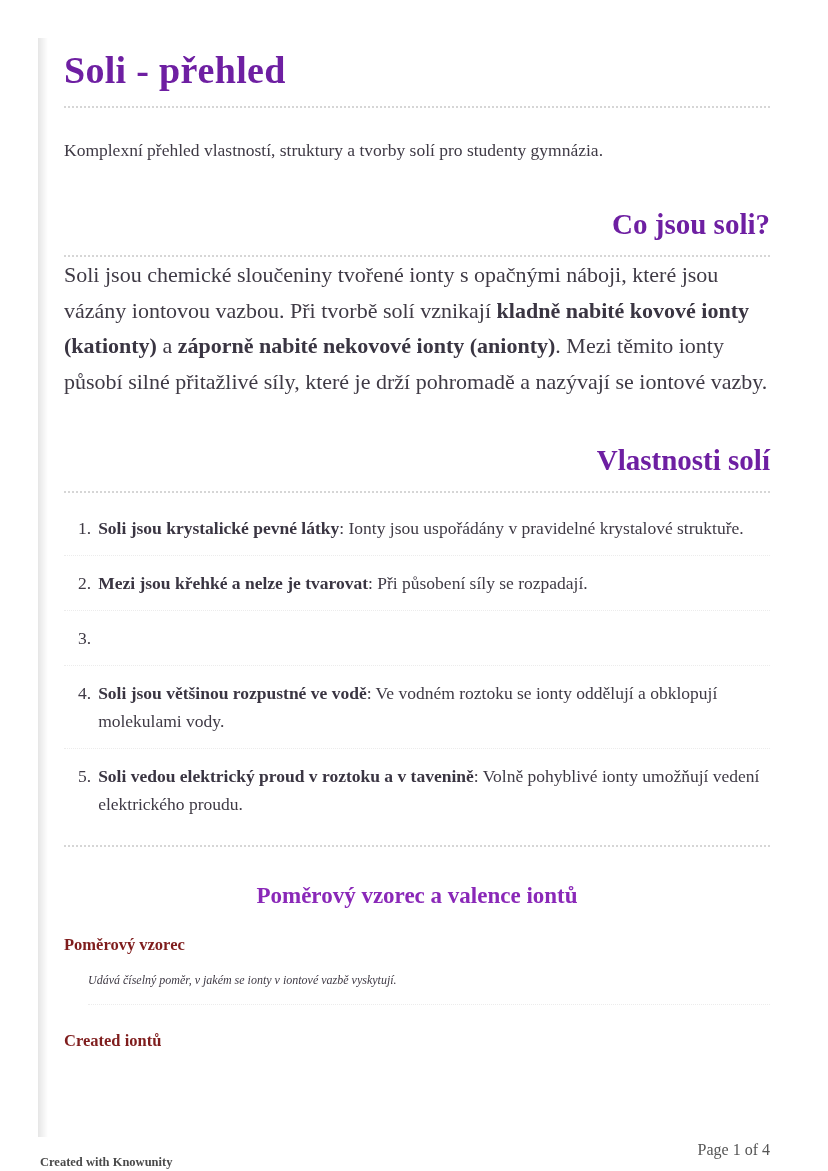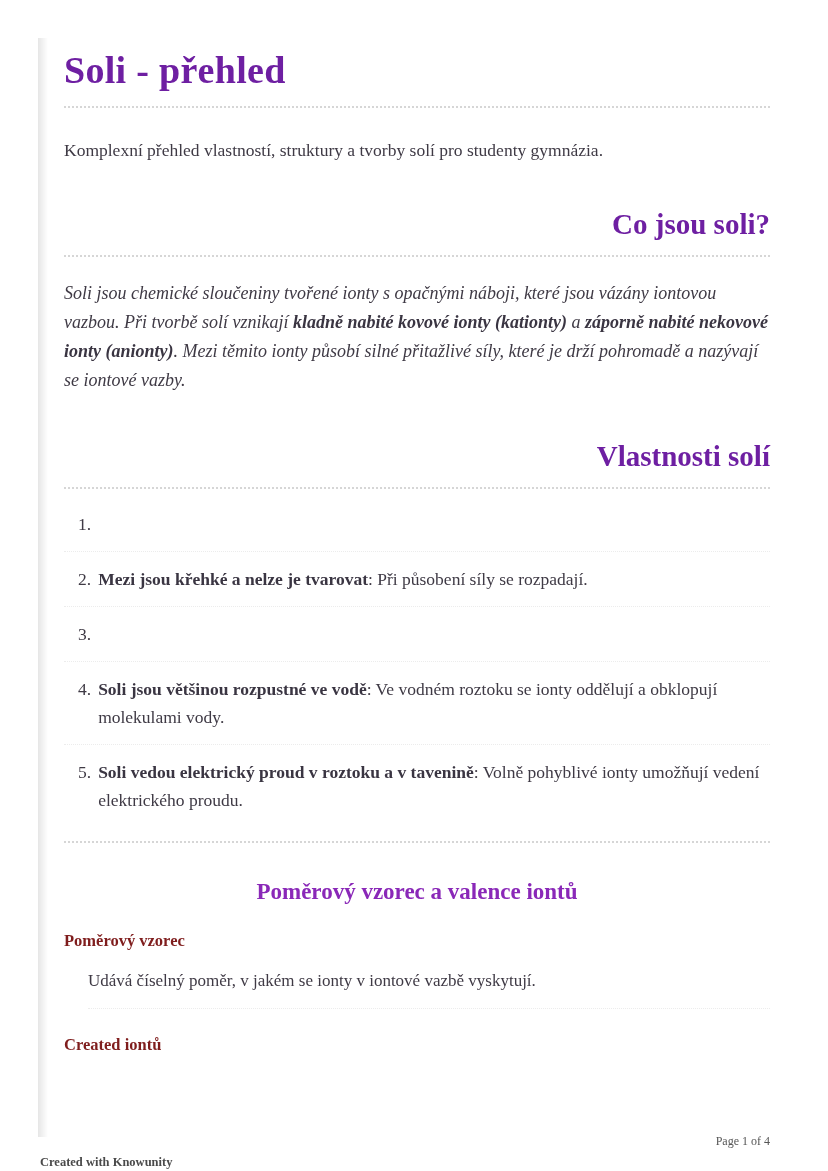--- a/index.html
+++ b/index.html
@@ -38,24 +38,22 @@
     line-height:1.6;
   }
   h2.sec {
     margin-top:44px;
     font-size:29px;
     font-weight:700;
     color:#6e1fa2;
     text-align:right;
   }
   .para {
-    margin-top:22px;
-    font-size:18px;
+    font-size:22px;
     line-height:1.62;
-    font-style:italic;
   }
   .para b, .list-text b { color:#3a3542; }
   .num-list { margin-top:8px; }
   .list-item {
     display:flex;
     padding:13px 0 13px 14px;
     border-bottom:1px dotted #ececec;
     font-size:17.5px;
     line-height:1.6;
   }
@@ -75,35 +73,36 @@
   h4.mini {
     margin-top:26px;
     font-size:16.5px;
     font-weight:700;
     color:#7f1d1d;
   }
   .indent-para {
     margin-top:16px;
     margin-left:24px;
     padding-bottom:14px;
-    font-size:17px;
+    font-size:12px;
     line-height:1.6;
     border-bottom:1px dotted #ececec;
+    font-style:italic;
   }
   .footer-left {
     position:absolute;
     left:40px; bottom:1px;
     font-size:12.5px;
     font-weight:700;
     color:#4a4a4a;
   }
   .footer-right {
     position:absolute;
-    right:58px; bottom:22px;
-    font-size:12px;
+    right:58px; bottom:12px;
+    font-size:16px;
     color:#555555;
   }
 </style>
 </head>
 <body>
 
 <div class="page">
   <div class="edge-shadow"></div>
 
   <div class="content">
@@ -117,20 +116,21 @@
     <div class="rule"></div>
 
     <p class="para"><span>Soli jsou chemické sloučeniny tvořené ionty s opačnými náboji, které jsou vázány iontovou vazbou. Při tvorbě solí vznikají </span><b>kladně nabité kovové ionty (kationty)</b><span> a </span><b>záporně nabité nekovové ionty (anionty)</b><span>. Mezi těmito ionty působí silné přitažlivé síly, které je drží pohromadě a nazývají se iontové vazby.</span></p>
 
     <h2 class="sec">Vlastnosti solí</h2>
     <div class="rule"></div>
 
     <div class="num-list">
       <div class="list-item">
         <span class="list-num">1.</span>
+        <div class="list-text"><b>Soli jsou krystalické pevné látky</b><span>: Ionty jsou uspořádány v pravidelné krystalové struktuře.</span></div>
       </div>
       <div class="list-item">
         <span class="list-num">2.</span>
         <div class="list-text"><b>Mezi jsou křehké a nelze je tvarovat</b><span>: Při působení síly se rozpadají.</span></div>
       </div>
       <div class="list-item">
         <span class="list-num">3.</span>
       </div>
       <div class="list-item">
         <span class="list-num">4.</span>

